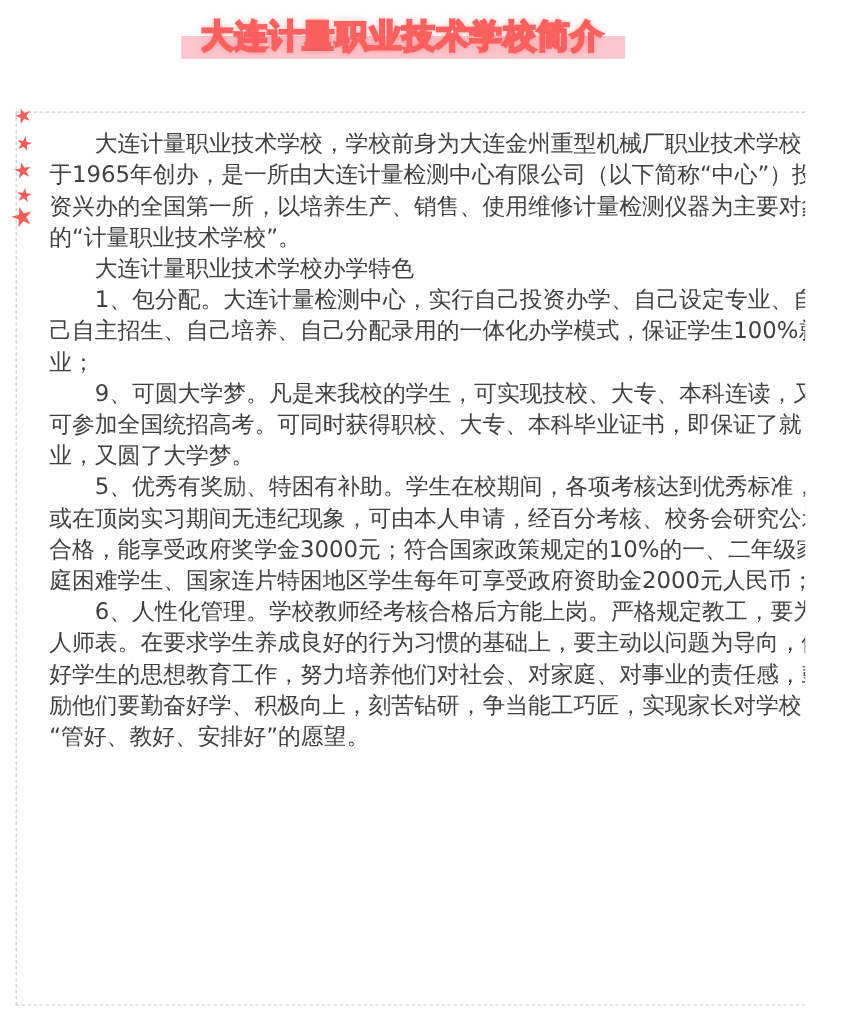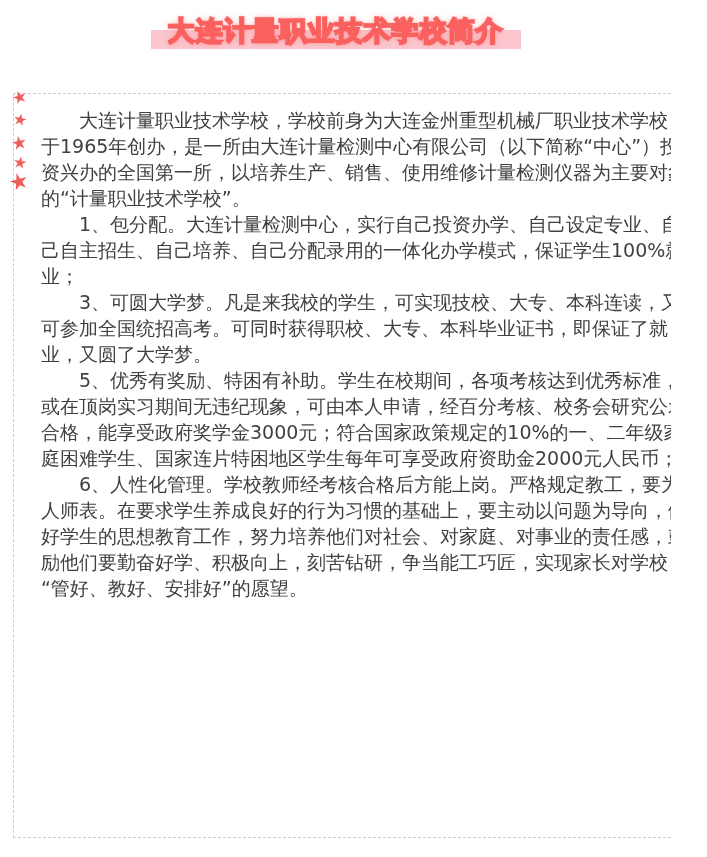--- a/index.html
+++ b/index.html
@@ -102,20 +102,21 @@
       <span class="star">★</span>
       <span class="star">★</span>
       <span class="star">★</span>
       <span class="star">★</span>
       <span class="star">★</span>
     </div>
 
   <section class="content-box">
     <div class="article">
         <p class="para">大连计量职业技术学校，学校前身为大连金州重型机械厂职业技术学校，于1965年创办，是一所由大连计量检测中心有限公司（以下简称“中心”）投资兴办的全国第一所，以培养生产、销售、使用维修计量检测仪器为主要对象的“计量职业技术学校”。</p>
+        <p class="para">大连计量职业技术学校办学特色</p>
         <p class="para">1、包分配。大连计量检测中心，实行自己投资办学、自己设定专业、自己自主招生、自己培养、自己分配录用的一体化办学模式，保证学生100%就业；</p>
-        <p class="para">3、可圆大学梦。凡是来我校的学生，可实现技校、大专、本科连读，又可参加全国统招高考。可同时获得职校、大专、本科毕业证书，即保证了就业，又圆了大学梦。</p>
+        <p class="para">9、可圆大学梦。凡是来我校的学生，可实现技校、大专、本科连读，又可参加全国统招高考。可同时获得职校、大专、本科毕业证书，即保证了就业，又圆了大学梦。</p>
         <p class="para">5、优秀有奖励、特困有补助。学生在校期间，各项考核达到优秀标准，或在顶岗实习期间无违纪现象，可由本人申请，经百分考核、校务会研究公示合格，能享受政府奖学金3000元；符合国家政策规定的10%的一、二年级家庭困难学生、国家连片特困地区学生每年可享受政府资助金2000元人民币；</p>
         <p class="para">6、人性化管理。学校教师经考核合格后方能上岗。严格规定教工，要为人师表。在要求学生养成良好的行为习惯的基础上，要主动以问题为导向，做好学生的思想教育工作，努力培养他们对社会、对家庭、对事业的责任感，鼓励他们要勤奋好学、积极向上，刻苦钻研，争当能工巧匠，实现家长对学校“管好、教好、安排好”的愿望。</p>
       </div>
   </section>
 
 </div>
 
 </body></html>

